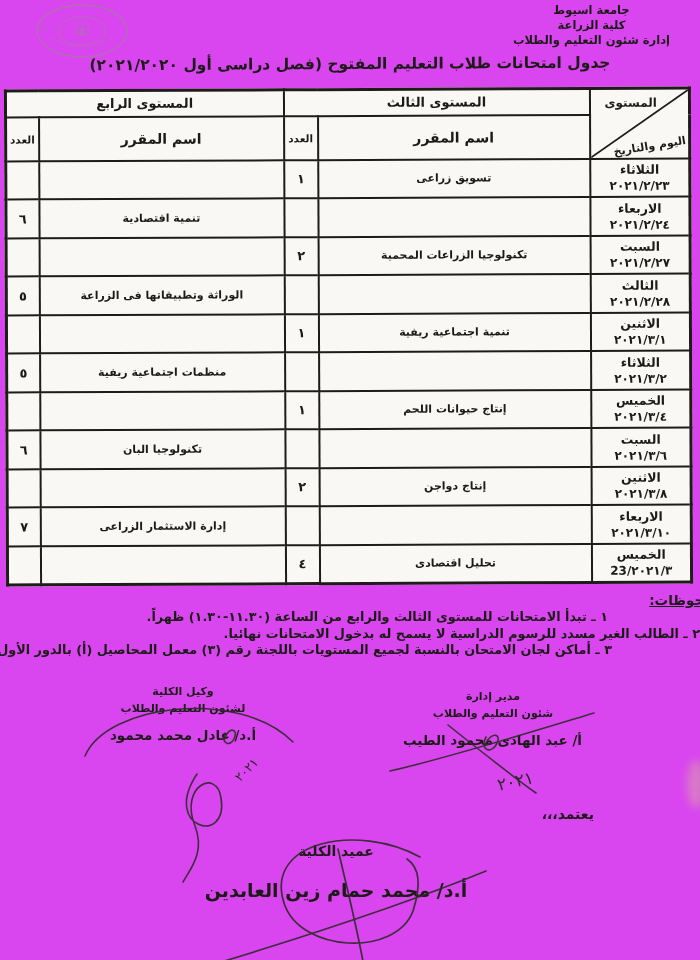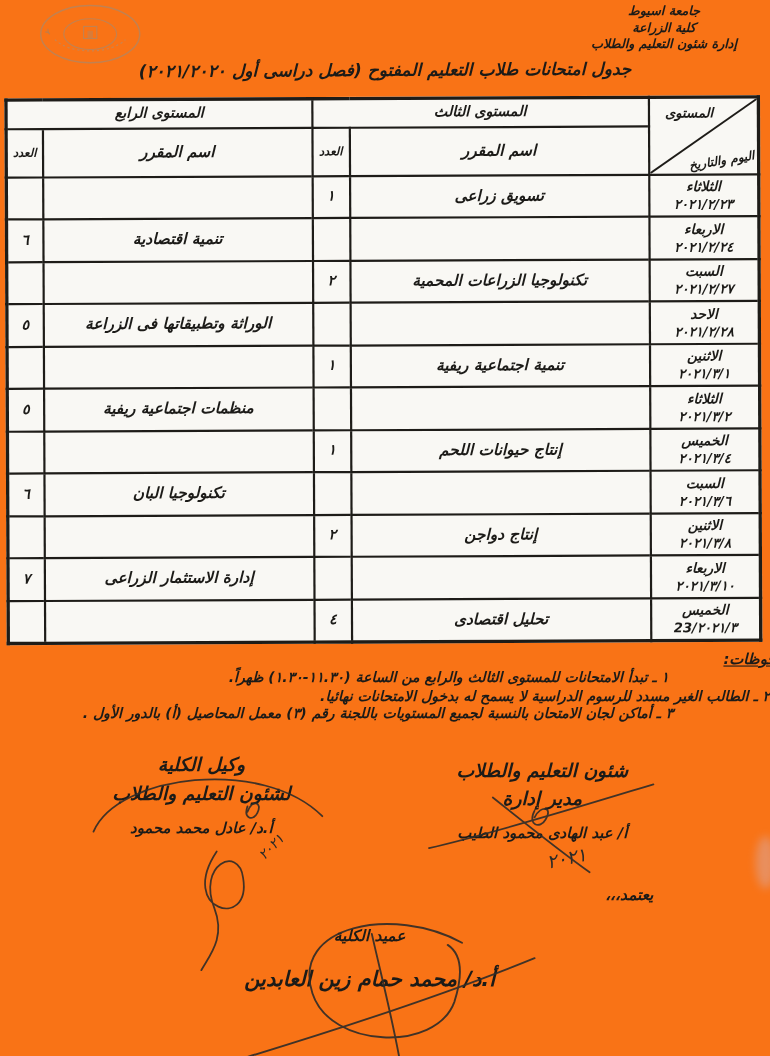--- a/index.html
+++ b/index.html
@@ -1,20 +1,20 @@
 <!DOCTYPE html>
 <html lang="ar" dir="rtl"><head>
 <meta charset="utf-8">
 <style>
   * { margin:0; padding:0; box-sizing:border-box; }
   html,body { width:700px; height:960px; }
   body { font-family:"DejaVu Sans", sans-serif; background:#e9e7e1; }
   .page {
     position:relative; width:700px; height:960px;
-    background:#f97316; color:#1c1b18; direction:rtl; overflow:hidden;font-style:italic;
+    background:#d946ef; color:#1c1b18; direction:rtl; overflow:hidden;
   }
 
   
   .org-lines {
     position:absolute; top:3px; right:30px;
     text-align:center; font-size:11.5px; font-weight:700; line-height:1.32;
     white-space:nowrap;
   }
   .seal { position:absolute; top:2px; left:30px; width:104px; height:58px; opacity:.55; }
 
@@ -37,40 +37,40 @@
   .course-h { height:44px; font-size:14px; font-weight:700; }
   .count-h { height:44px; font-size:10.5px; font-weight:700; }
   .corner-cell { position:relative; padding:0; }
   .corner-diag { position:absolute; inset:0; width:100%; height:100%; }
   .corner-top { position:absolute; top:6px; left:14px; font-size:12px; font-weight:700; }
   .corner-bottom {
     position:absolute; bottom:5px; right:2px; font-size:11px; font-weight:700;
     white-space:nowrap; transform:rotate(-9deg);
   }
   .exam-table tbody td { height:38.5px; }
-  .course-cell { font-size:14px; font-weight:700; }
+  .course-cell { font-size:11px; font-weight:700; }
   .count-cell  { font-size:13px;  font-weight:700; }
   .date-cell .day  { font-size:12.5px; font-weight:700; line-height:1.2;text-align:center; }
   .date-cell .date { font-size:12px;   font-weight:700; margin-top:2px; }
 
   
   .notes { position:absolute; top:592px; left:0; right:0; }
   .notes-heading {
     position:absolute; top:0; right:-18px;
     font-size:13.5px; font-weight:700; text-decoration:underline; white-space:nowrap;
   }
   .note-lines { margin-top:17px; }
   .note-line { text-align:right; font-size:12.8px; font-weight:700; line-height:16.6px; white-space:nowrap; }
   .note-1 { padding-right:92px; }
   .note-2 { }
   .note-3 { padding-right:88px; }
 
   
   .sig { position:absolute; text-align:center; font-weight:700; }
-  .sig .t { font-size:17px; line-height:1.5; }
+  .sig .t { font-size:11px; line-height:1.5; }
   .sig .sig-name { font-size:13.5px; margin-top:10px; white-space:nowrap; }
   .scrawl { position:absolute; pointer-events:none; }
   .hand-year {
     position:absolute; font-weight:400; color:#2b2a27;
     letter-spacing:5px; font-size:17px;
   }
 
   .sig-director { top:689px; right:118px; width:178px; }
   .sig-director .scrawl { top:14px; left:-18px; width:214px; height:100px; }
   .sig-director .hand-year { top:82px; right:48px; transform:rotate(-12deg); }
@@ -172,21 +172,21 @@
         <div class="date">٢٠٢١/٢/٢٧</div>
       </td>
       <td class="course-cell">تكنولوجيا الزراعات المحمية</td>
       <td class="count-cell">٢</td>
       <td class="course-cell"></td>
       <td class="count-cell"></td>
     </tr>
 
     <tr>
       <td class="date-cell">
-        <div class="day">الاحد</div>
+        <div class="day">الثالث</div>
         <div class="date">٢٠٢١/٢/٢٨</div>
       </td>
       <td class="course-cell"></td>
       <td class="count-cell"></td>
       <td class="course-cell">الوراثة وتطبيقاتها فى الزراعة</td>
       <td class="count-cell">٥</td>
     </tr>
 
     <tr>
       <td class="date-cell">
@@ -270,22 +270,22 @@
   <section class="notes">
     <div class="notes-heading">ملحوظات:</div>
     <div class="note-lines">
       <div class="note-line note-1">١ ـ تبدأ الامتحانات للمستوى الثالث والرابع من الساعة (١١.٣٠-١.٣٠) ظهراً.</div>
       <div class="note-line note-2">٢ ـ الطالب الغير مسدد للرسوم الدراسية لا يسمح له بدخول الامتحانات نهائيا.</div>
       <div class="note-line note-3">٣ ـ أماكن لجان الامتحان بالنسبة لجميع المستويات باللجنة رقم (٣) معمل المحاصيل (أ) بالدور الأول .</div>
     </div>
   </section>
 
   <div class="sig sig-director">
+    <div class="t">مدير إدارة</div>
     <div class="t">شئون التعليم والطلاب</div>
-    <div class="t">مدير إدارة</div>
     <div class="sig-name">أ/ عبد الهادى محمود الطيب</div>
     <span class="hand-year">٢٠٢١</span>
     <svg class="scrawl" viewBox="0 0 214 100">
       <g fill="none" stroke="#2e2c29" stroke-width="1.6" stroke-linecap="round" opacity=".9">
         <path d="M4,68 C58,56 142,30 208,10"></path>
         <path d="M62,22 C92,46 122,70 150,90"></path>
         <path d="M100,40 c6,-12 17,-9 10,2 c-5,9 -17,5 -10,-8"></path>
       </g>
     </svg>
   </div>

